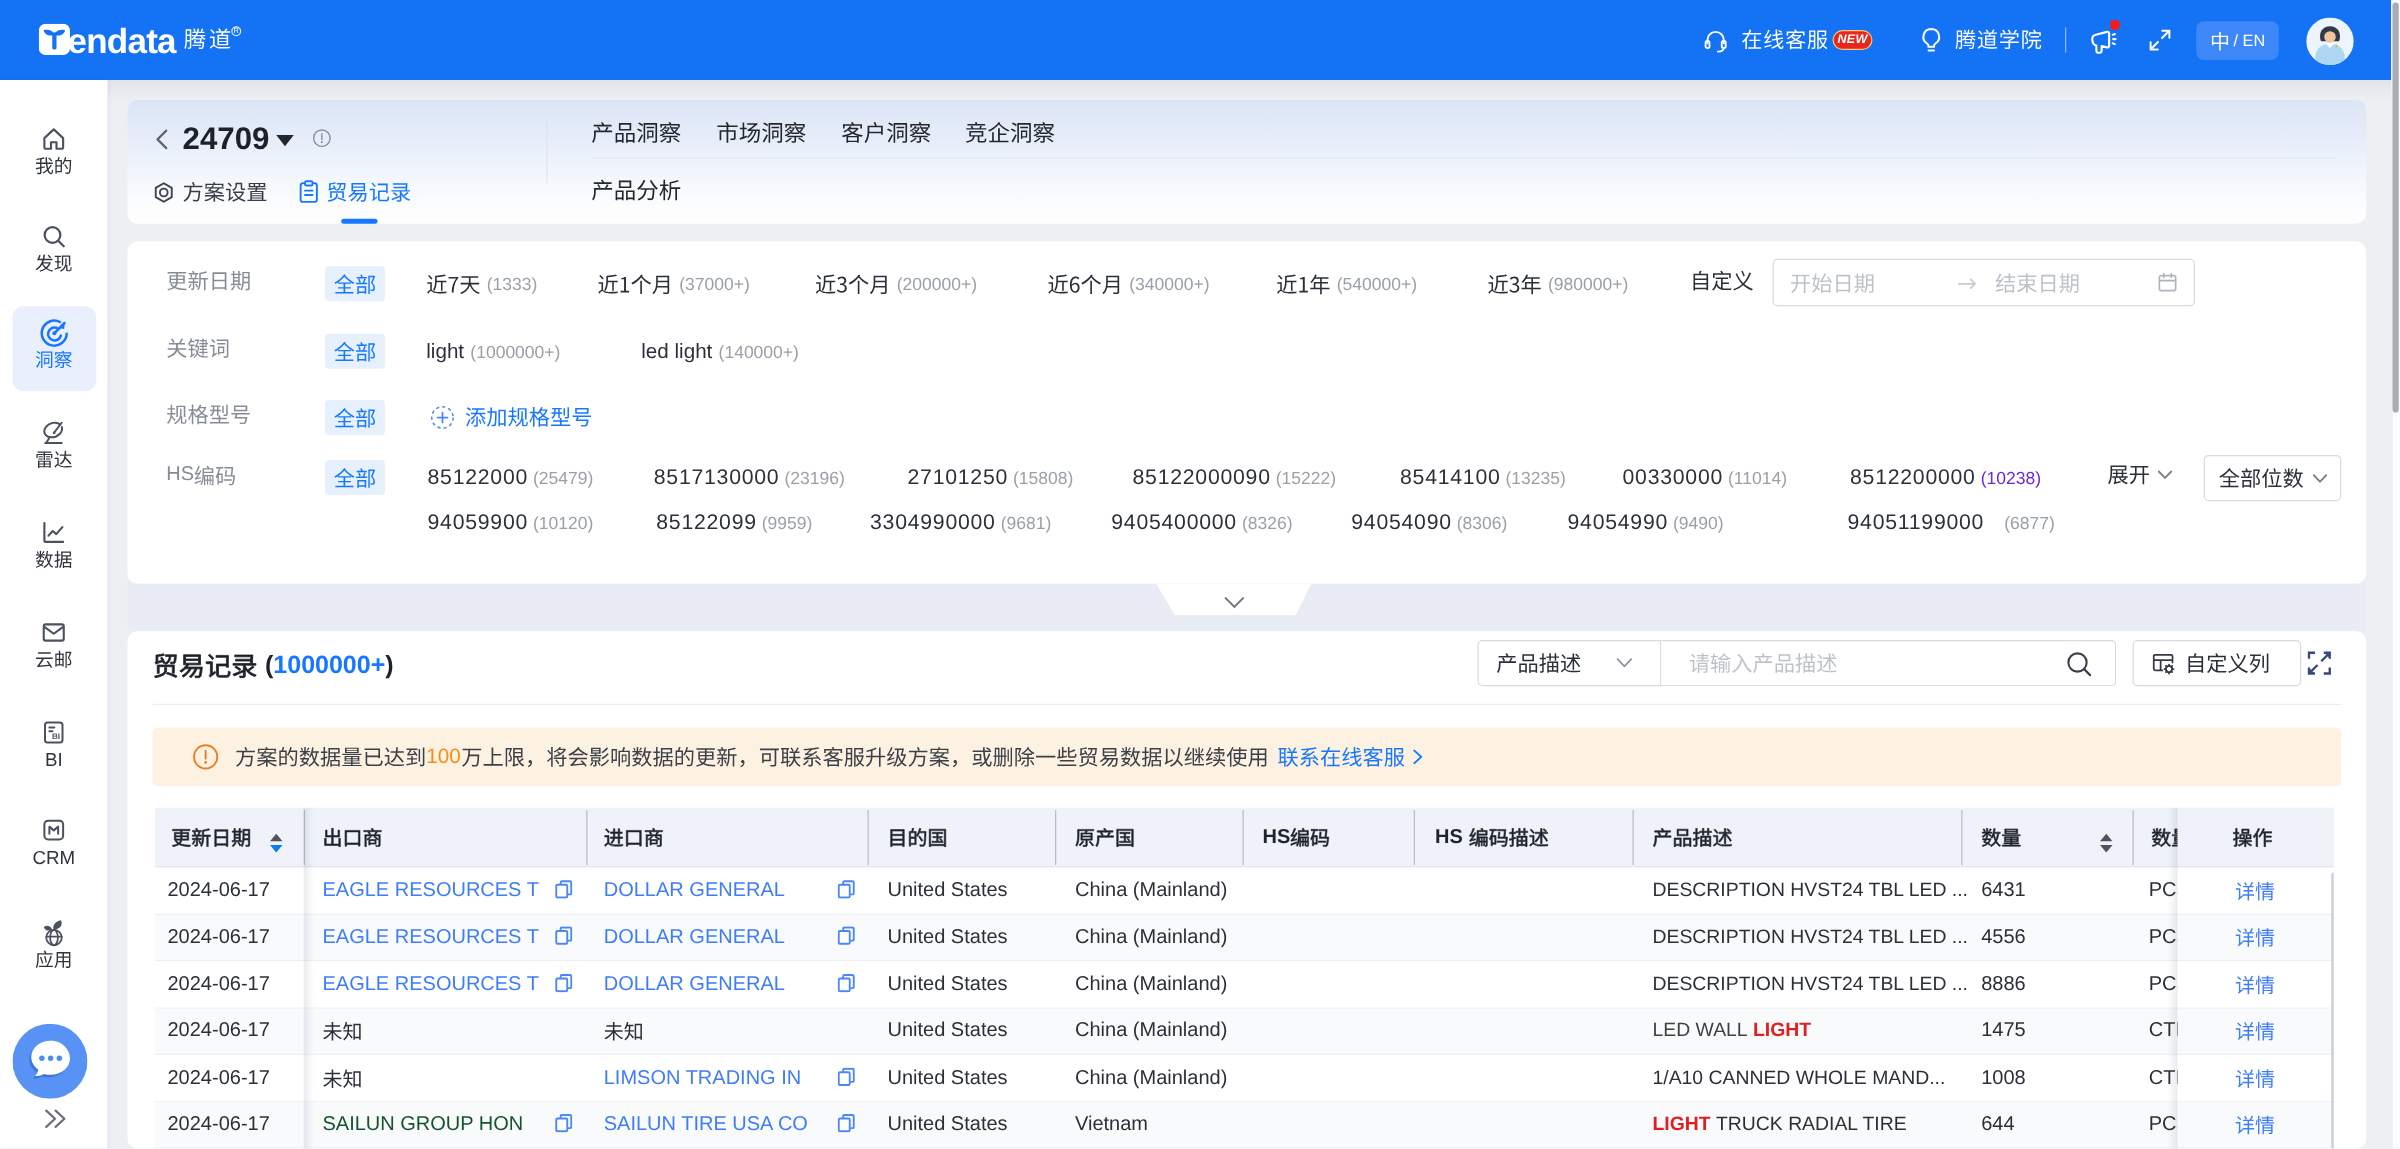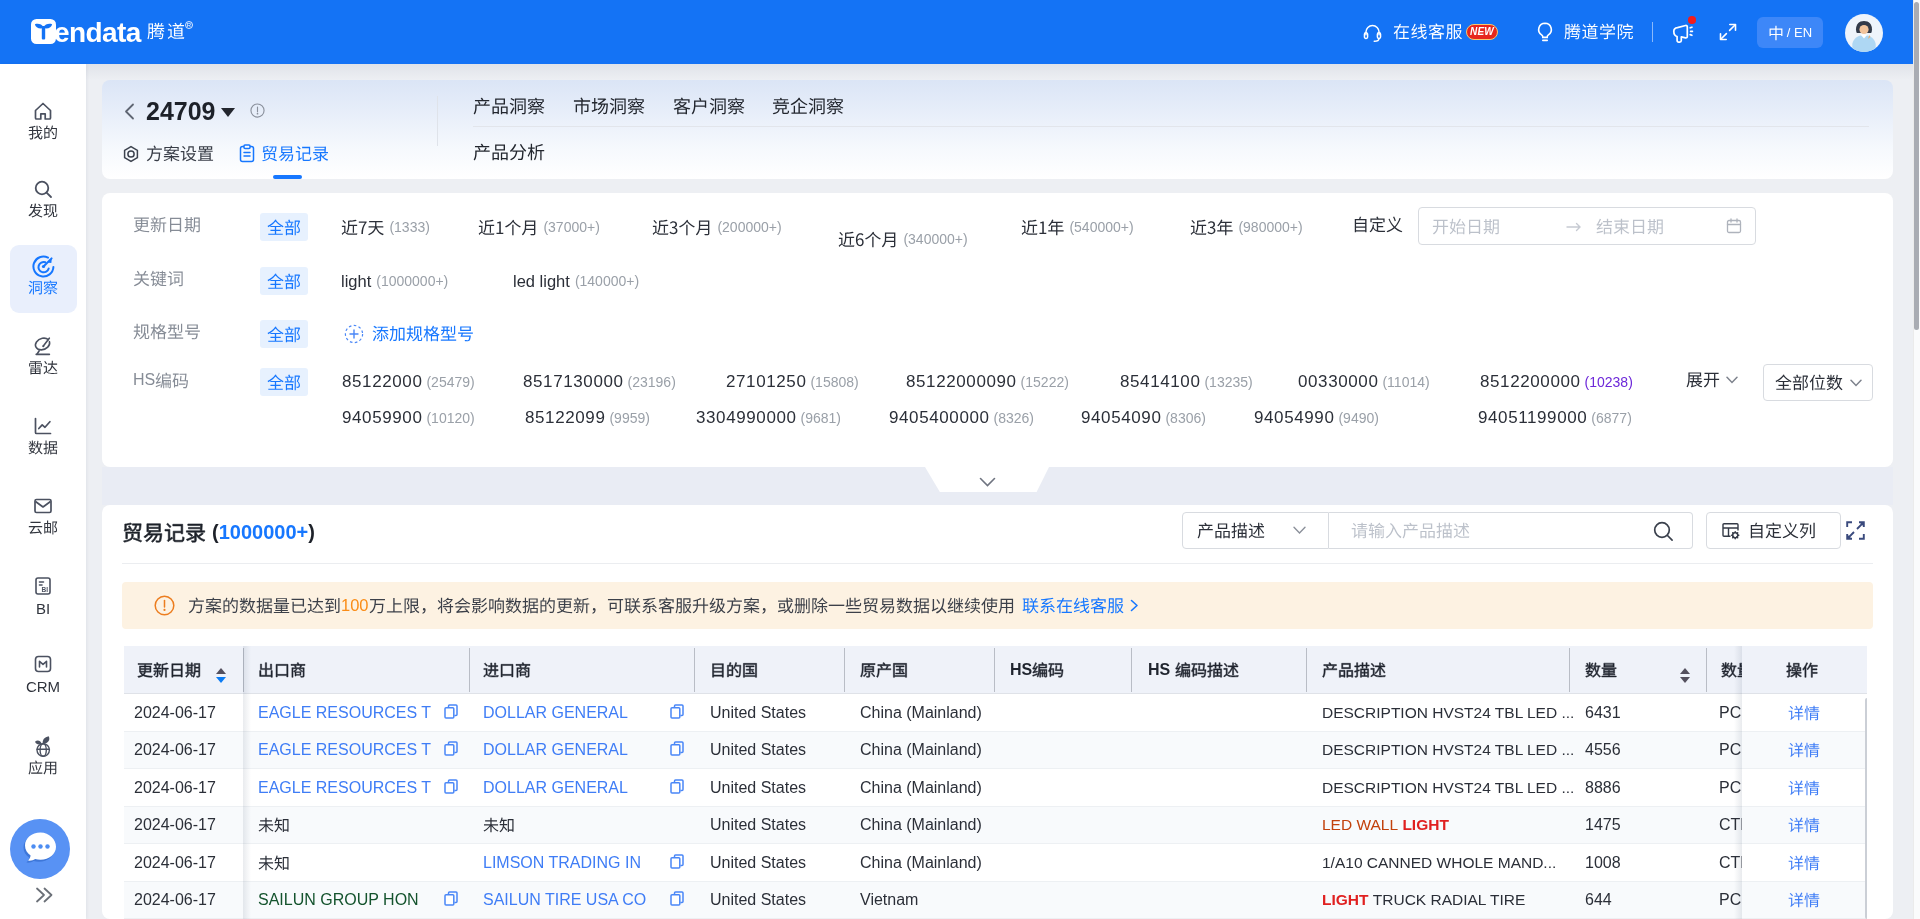--- a/index.html
+++ b/index.html
@@ -542,21 +542,21 @@
     <svg class="k" style="width:60.4px;height:17px" viewBox="0 -880 3555 1000">
       <g transform="scale(1,-1)" fill="#2b2f38">
         <use href="#g8FD1" x="0"></use>
         <use href="#g0033" x="1000"></use>
         <use href="#g4E2A" x="1555"></use>
         <use href="#g6708" x="2555"></use>
       </g>
     </svg>
     <span style="font-size:14px;color:#9aa0a8;margin-left:5px">(200000+)</span>
   </div>
-<div class="abs fx" style="left:838px;top:228px;height:22px">
+<div class="abs fx" style="left:838px;top:216px;height:22px">
     <svg class="k" style="width:60.4px;height:17px" viewBox="0 -880 3555 1000">
       <g transform="scale(1,-1)" fill="#2b2f38">
         <use href="#g8FD1" x="0"></use>
         <use href="#g0036" x="1000"></use>
         <use href="#g4E2A" x="1555"></use>
         <use href="#g6708" x="2555"></use>
       </g>
     </svg>
     <span style="font-size:14px;color:#9aa0a8;margin-left:5px">(340000+)</span>
   </div>
@@ -688,21 +688,21 @@
 <div class="abs fx" style="left:1081px;top:407px;height:22px">
     <span style="font-size:17px;letter-spacing:0.6px;color:#2b2f38">94054090</span>
     <span style="font-size:14px;color:#9aa0a8;margin-left:4px">(8306)</span>
   </div>
 <div class="abs fx" style="left:1254px;top:407px;height:22px">
     <span style="font-size:17px;letter-spacing:0.6px;color:#2b2f38">94054990</span>
     <span style="font-size:14px;color:#9aa0a8;margin-left:4px">(9490)</span>
   </div>
 <div class="abs fx" style="left:1478px;top:407px;height:22px">
     <span style="font-size:17px;letter-spacing:0.6px;color:#2b2f38">94051199000</span>
-    <span style="font-size:14px;color:#9aa0a8;margin-left:4px">(6877)</span>
+    <span style="font-size:14px;color:#9aa0a8;margin-left:16px">(6877)</span>
   </div>
 <div class="abs fx" style="left:1686px;top:371px">
     <svg class="k" style="width:34.0px;height:17px" viewBox="0 -880 2000 1000">
       <g transform="scale(1,-1)" fill="#2b2f38">
         <use href="#g5C55" x="0"></use>
         <use href="#g5F00" x="1000"></use>
       </g>
     </svg>
     <svg style="margin-left:6px" width="12" height="8" viewBox="0 0 12 8" fill="none" stroke="#7d828c" stroke-width="1.5" stroke-linecap="round">
       <path d="M1 1.2L6 6.4l5-5.2"></path>
@@ -1123,21 +1123,21 @@
         </g>
       </svg>
     </div>
     <div class="abs fx" style="left:586px;top:168.0px;height:22px">
       <span style="font-size:16px;color:#2b2f38">United States</span>
     </div>
     <div class="abs fx" style="left:736px;top:168.0px;height:22px">
       <span style="font-size:16px;color:#2b2f38">China (Mainland)</span>
     </div>
     <div class="abs fx" style="left:1198px;top:168.0px;height:22px">
-      <span style="font-size:15.5px;color:#c2410c">LED WALL&nbsp;</span>
+      <span style="font-size:15.5px;color:#404040">LED WALL&nbsp;</span>
       <span style="font-size:15.5px;color:#e02020;font-weight:bold">LIGHT</span>
     </div>
     <div class="abs fx" style="left:1461px;top:168.0px;height:22px">
       <span style="font-size:16px;color:#2b2f38">1475</span>
     </div>
     <div class="abs fx" style="left:1595px;top:168.0px;height:22px">
       <span style="font-size:16px;color:#2b2f38">CTN</span>
     </div>
     <div class="abs" style="left:0;top:198.0px;width:1743px;height:37.5px;background:#fff;border-bottom:1px solid #edf0f3"></div>
     <div class="abs fx" style="left:10px;top:205.5px;height:22px">

